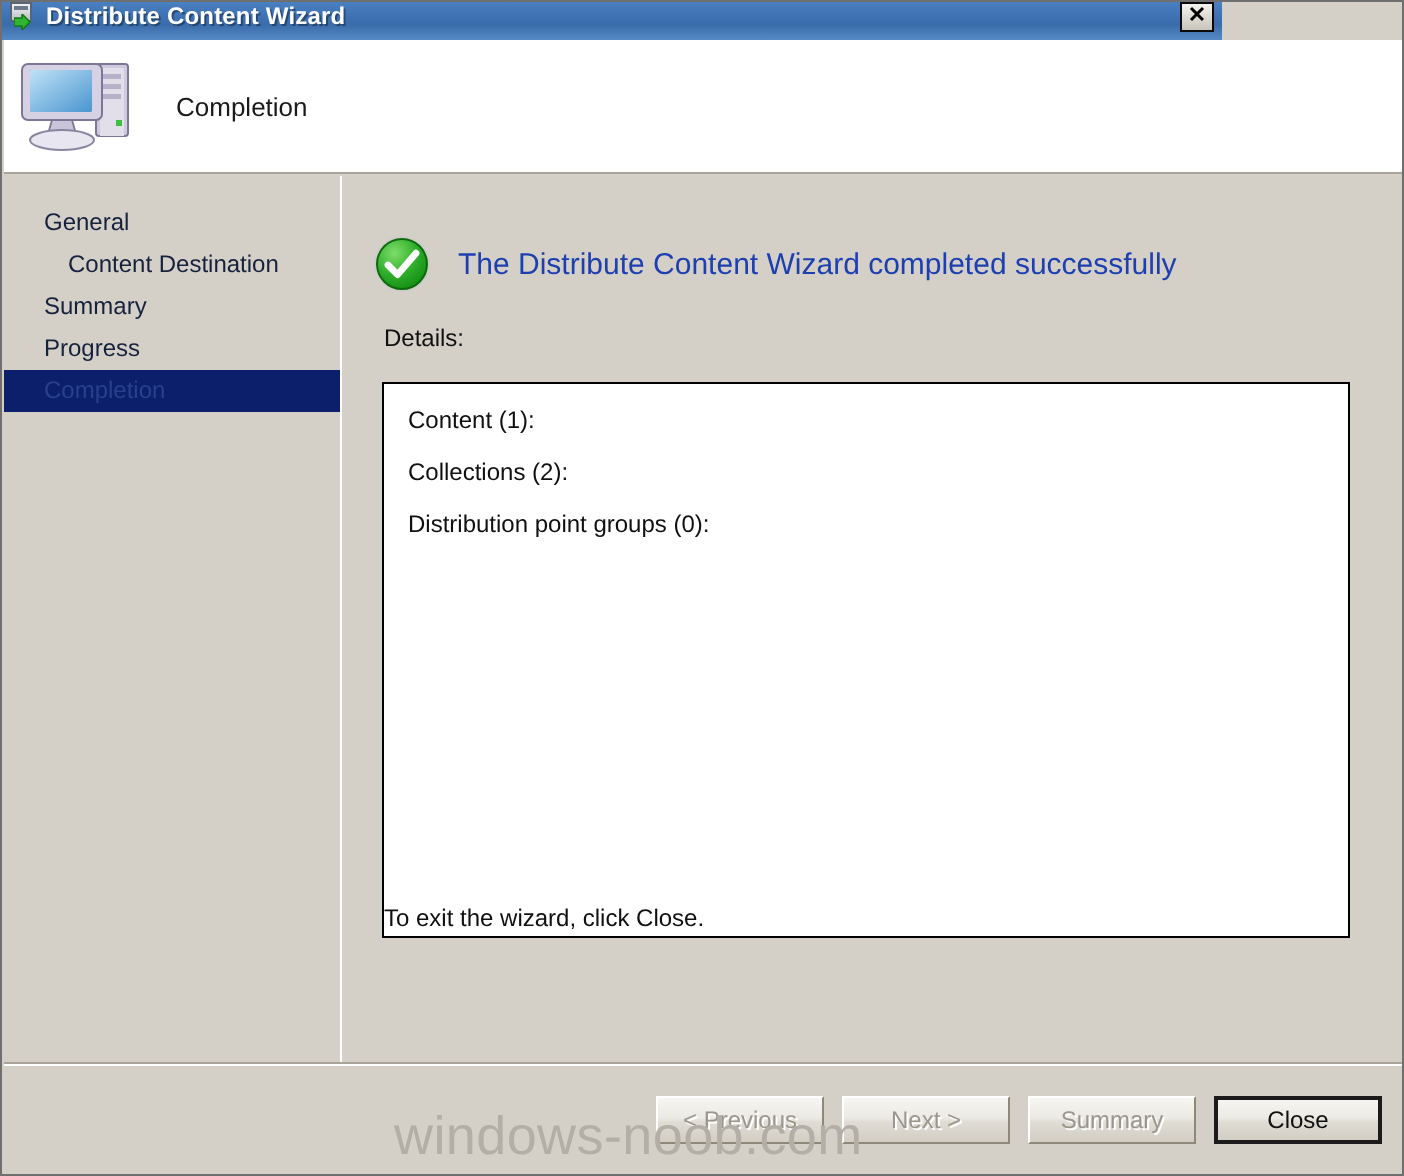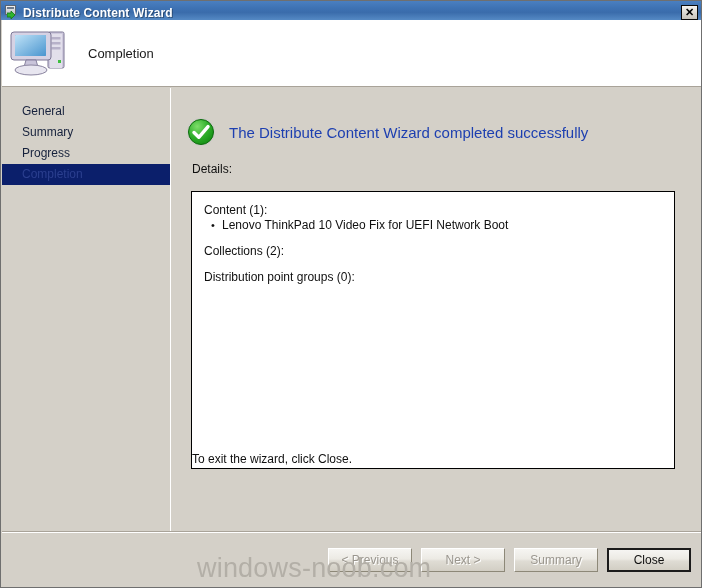--- a/index.html
+++ b/index.html
@@ -19,25 +19,25 @@
     box-sizing: border-box;
     background: #d4d0c8;
     overflow: hidden;
     border: 1px solid #6f6f6f;
   }
 
   
   #titlebar {
     position: absolute;
     left: 0; top: 0;
-    width: 701px;
+    width: 610px;
     height: 19px;
     background: linear-gradient(to bottom, #4a7fc0 0%, #3e72b3 38%, #3a6cab 60%, #5589c4 100%);
     display: flex;
-    align-items: flex-end;
+    align-items: flex-start;
     padding: 0 2px 0 3px;
     box-sizing: border-box;
   }
   #titlebar-icon {
     width: 15px; height: 15px;
     position: relative;
     flex: 0 0 auto;
     margin-right: 4px;
   }
   .tb-box {
@@ -331,20 +331,23 @@
         <path d="M16 34 h10 l2 7 h-14 z" fill="#c9c4da" stroke="#7d7795" stroke-width="0.9"></path>
         <ellipse cx="21" cy="44" rx="16" ry="5" fill="#e8e6f0" stroke="#8a849f" stroke-width="1"></ellipse>
       </svg>
     </div>
     <div id="header-title">Completion</div>
   </div>
 
   <div id="sidebar">
     <div class="side-item">
       <span>General</span>
+    </div>
+    <div class="side-item sub">
+      <span>Content Destination</span>
     </div>
     <div class="side-item">
       <span>Summary</span>
     </div>
     <div class="side-item">
       <span>Progress</span>
     </div>
     <div class="side-item selected">
       <span>Completion</span>
     </div>
@@ -367,23 +370,20 @@
       </div>
       <div id="success-text">The Distribute Content Wizard completed successfully</div>
     </div>
 
     <div id="details-label">Details:</div>
 
     <div id="details-box">
 
       <div class="det-group">
         <div class="det-head">Content (1):</div>
-        <ul class="det-list">
-          <li>Lenovo ThinkPad 10 Video Fix for UEFI Network Boot</li>
-        </ul>
       </div>
 
       <div class="det-group">
         <div class="det-head">Collections (2):</div>
       </div>
 
       <div class="det-group">
         <div class="det-head">Distribution point groups (0):</div>
       </div>
 

